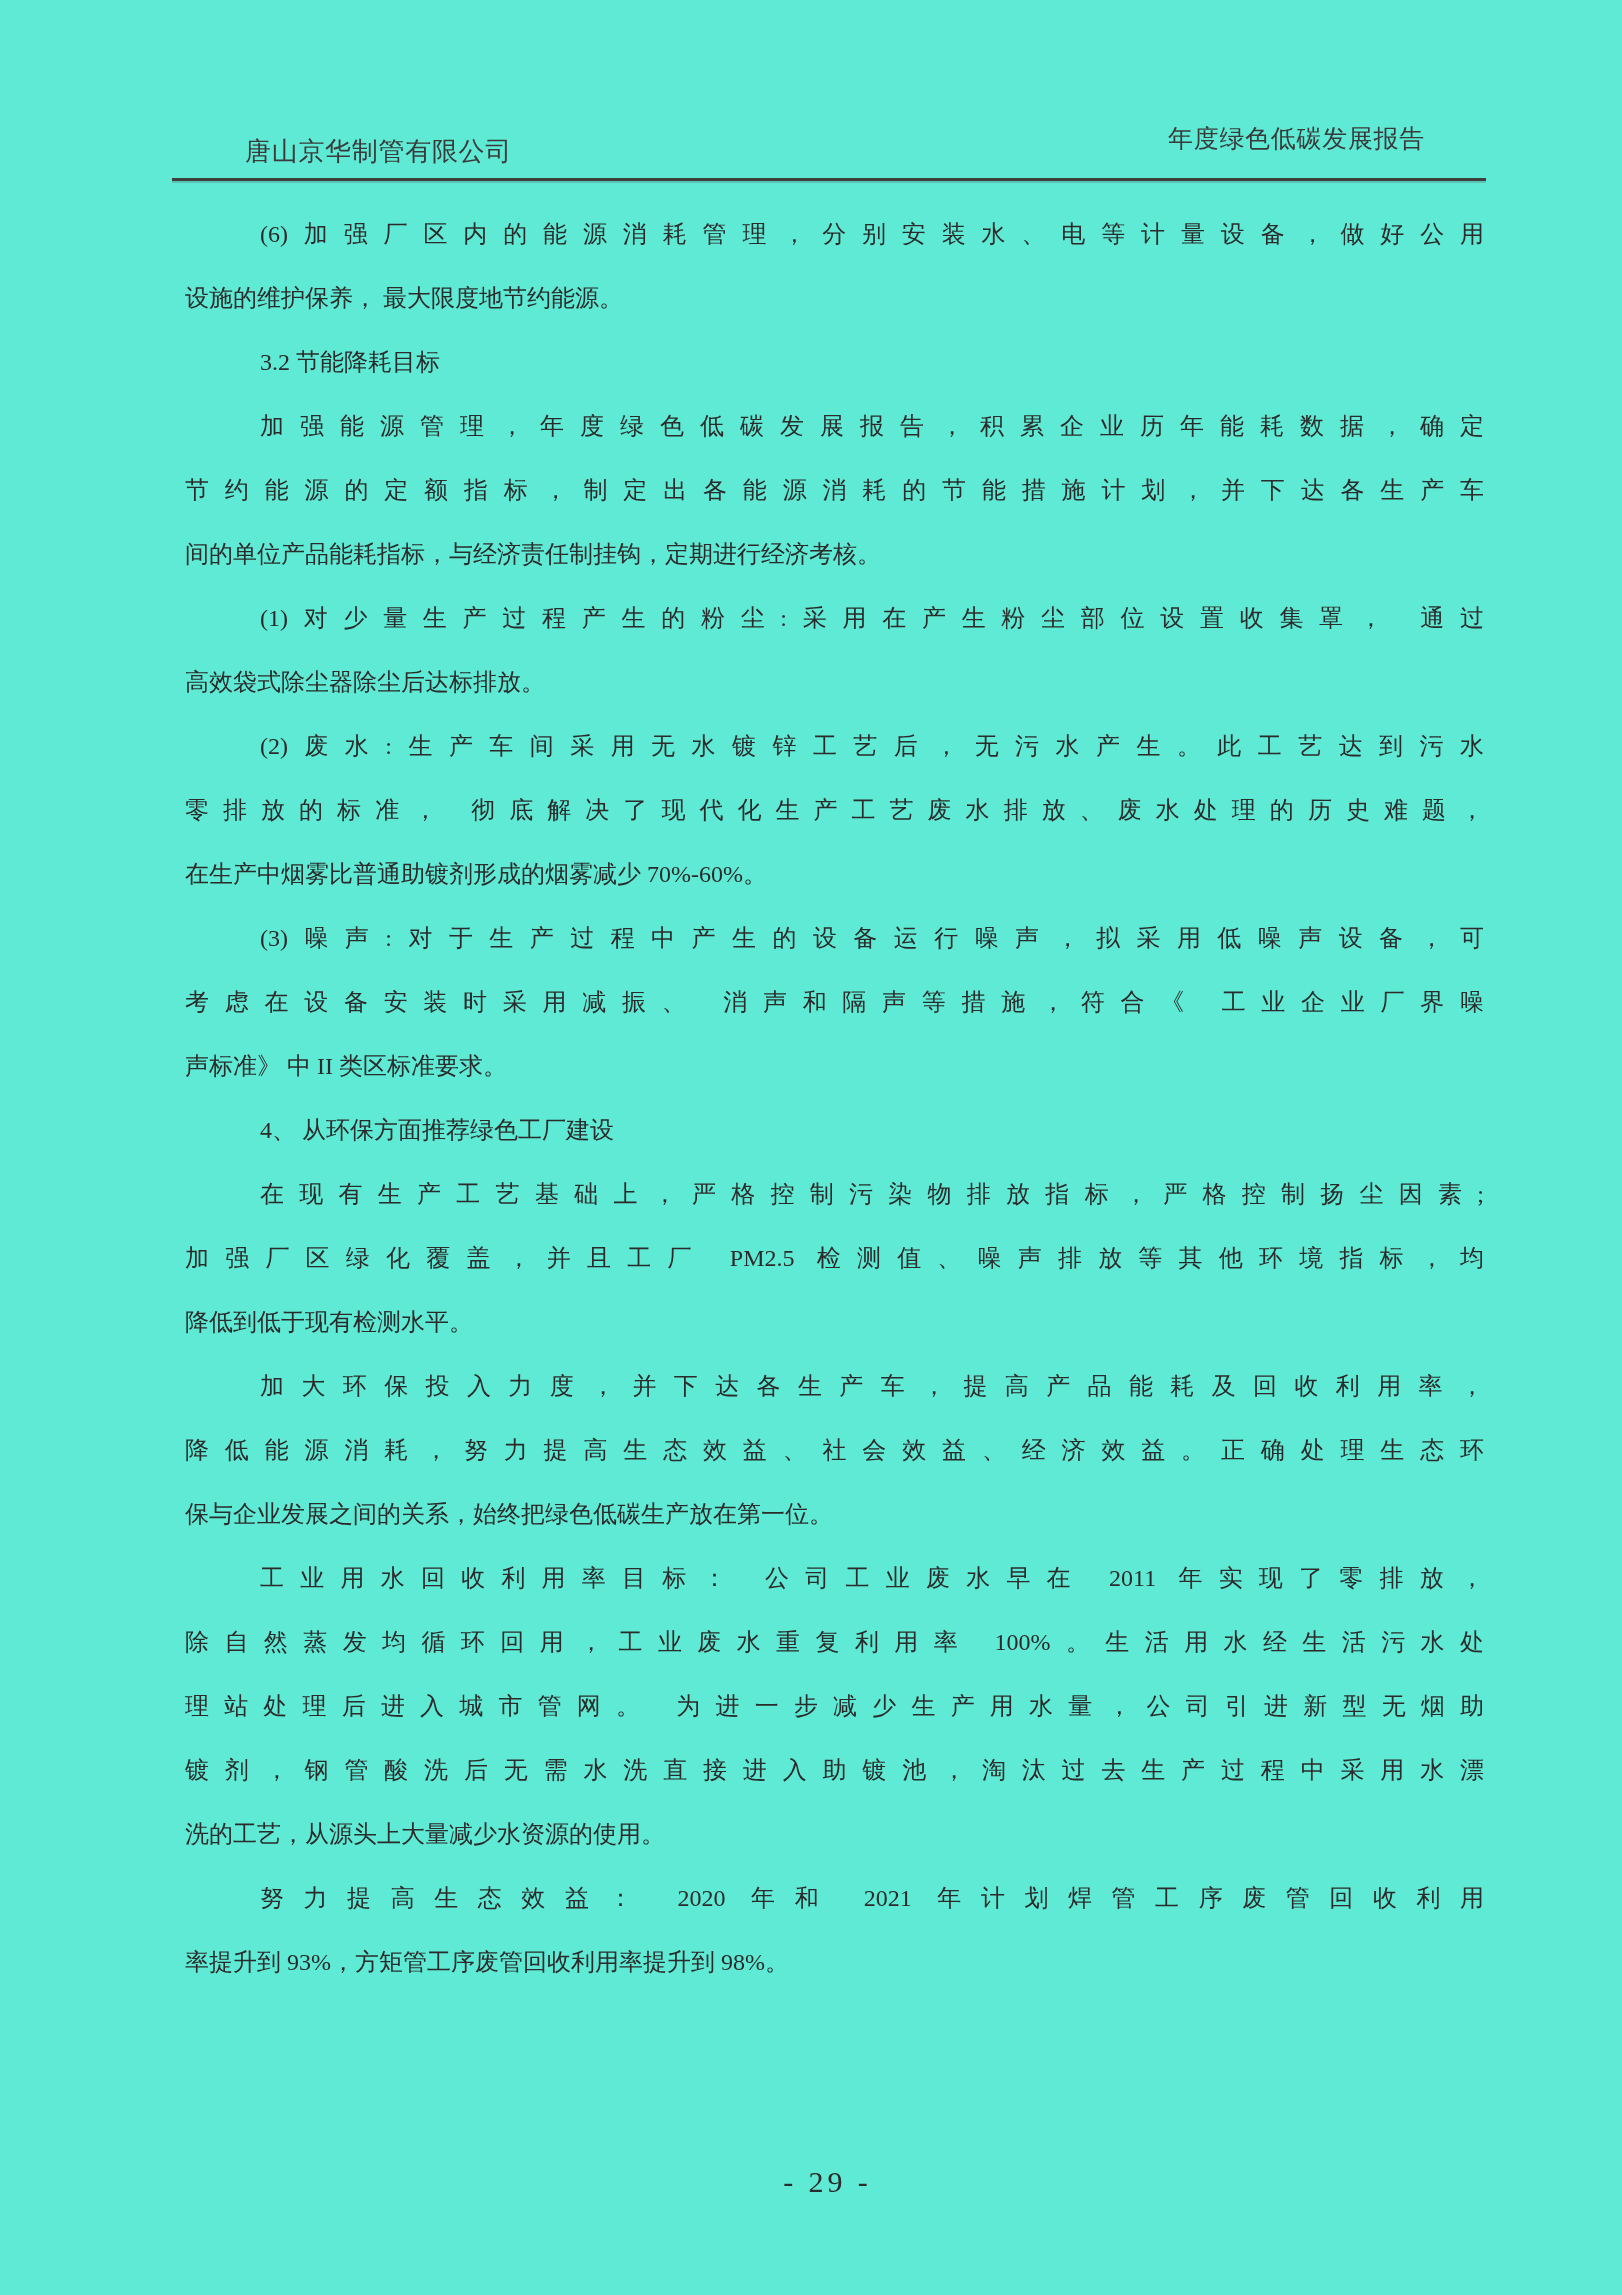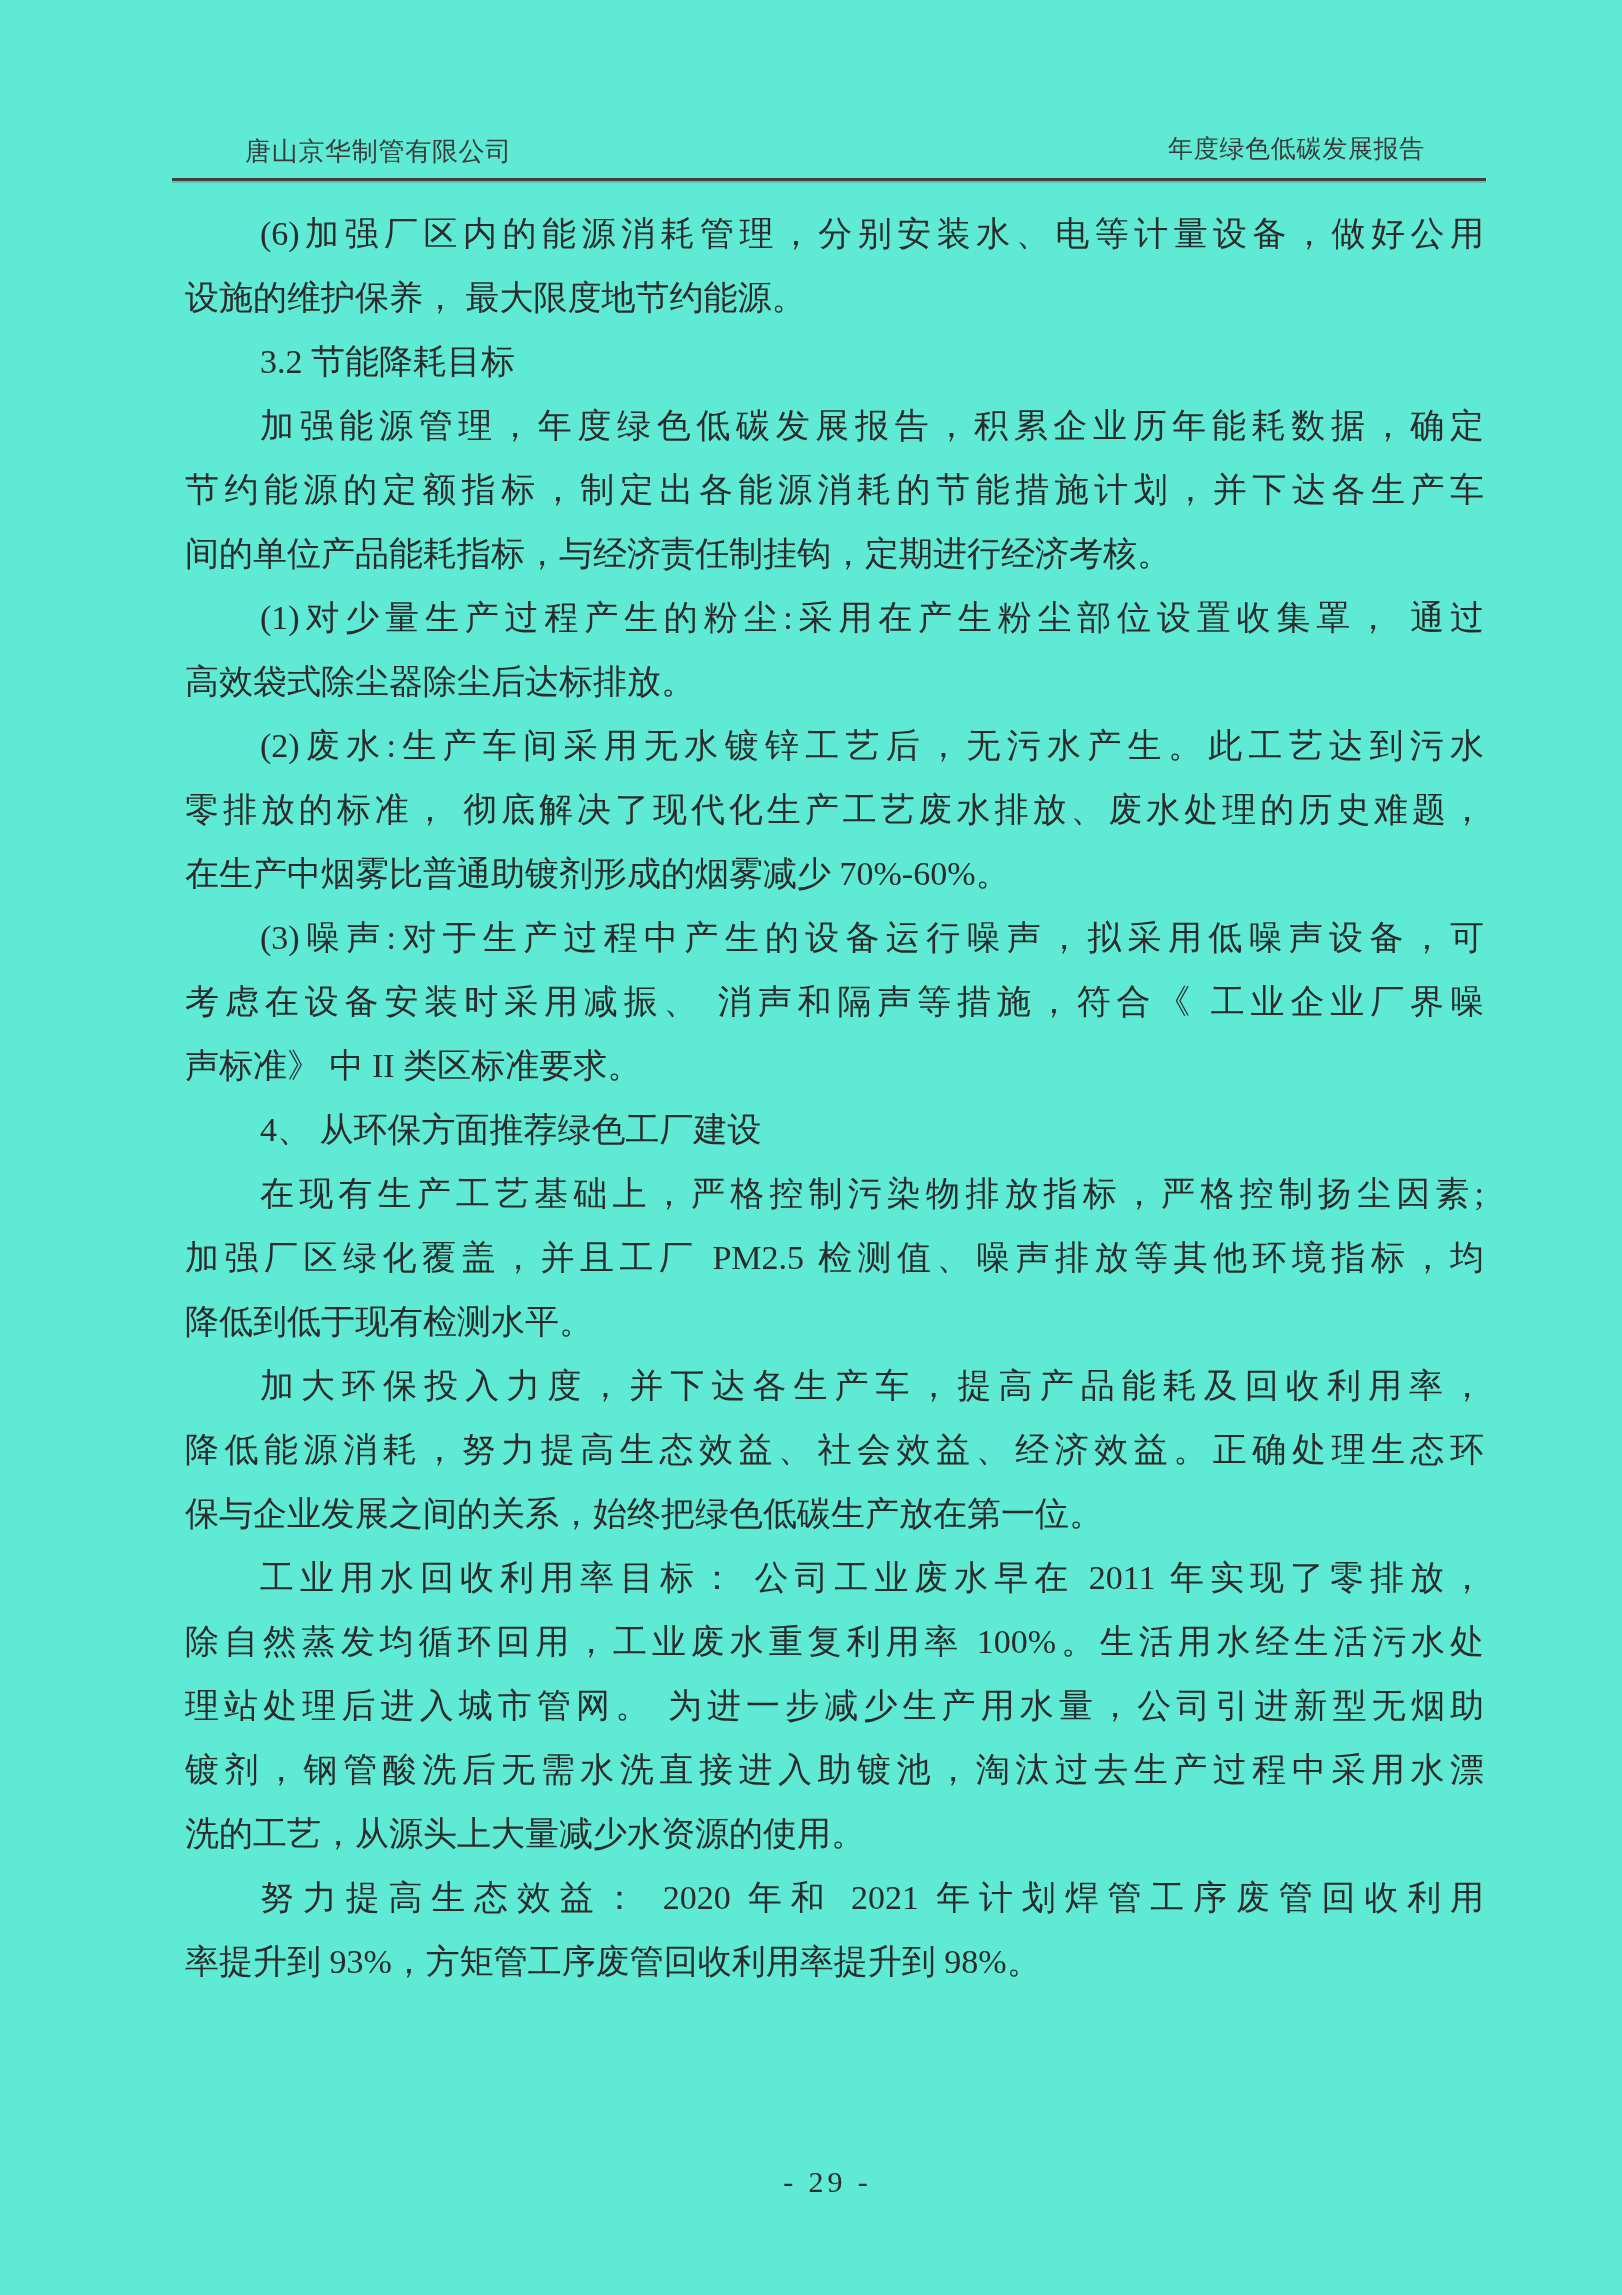--- a/index.html
+++ b/index.html
@@ -12,33 +12,33 @@
     color:#2b2b2b;
     overflow:hidden;
     padding-left:32px;
   }
   .header-left{
     position:absolute;left:245px;top:136px;
     font-size:26px;line-height:31px;color:#3a3a3a;
     letter-spacing:0.7px;white-space:nowrap;
   }
   .header-right{
-    position:absolute;left:1168px;top:134px;
+    position:absolute;left:1168px;top:124px;
     font-size:25px;line-height:30px;color:#3a3a3a;
     letter-spacing:0.7px;white-space:nowrap;
   }
   .header-rule{
     position:absolute;left:172px;top:178px;
     width:1314px;height:3.3px;
     background:#3f3f3f;
     box-shadow:0 2px 0 rgba(80,80,80,.25);
   }
   .content{
     position:absolute;left:185px;top:202px;width:1299px;
-    font-size:34px;
+    font-size:24px;
   }
   .line{
     height:64px;line-height:64px;
     white-space:nowrap;
   }
   .line.fill{
     white-space:normal;
     text-align:justify;
     text-align-last:justify;
     text-justify:inter-character;

